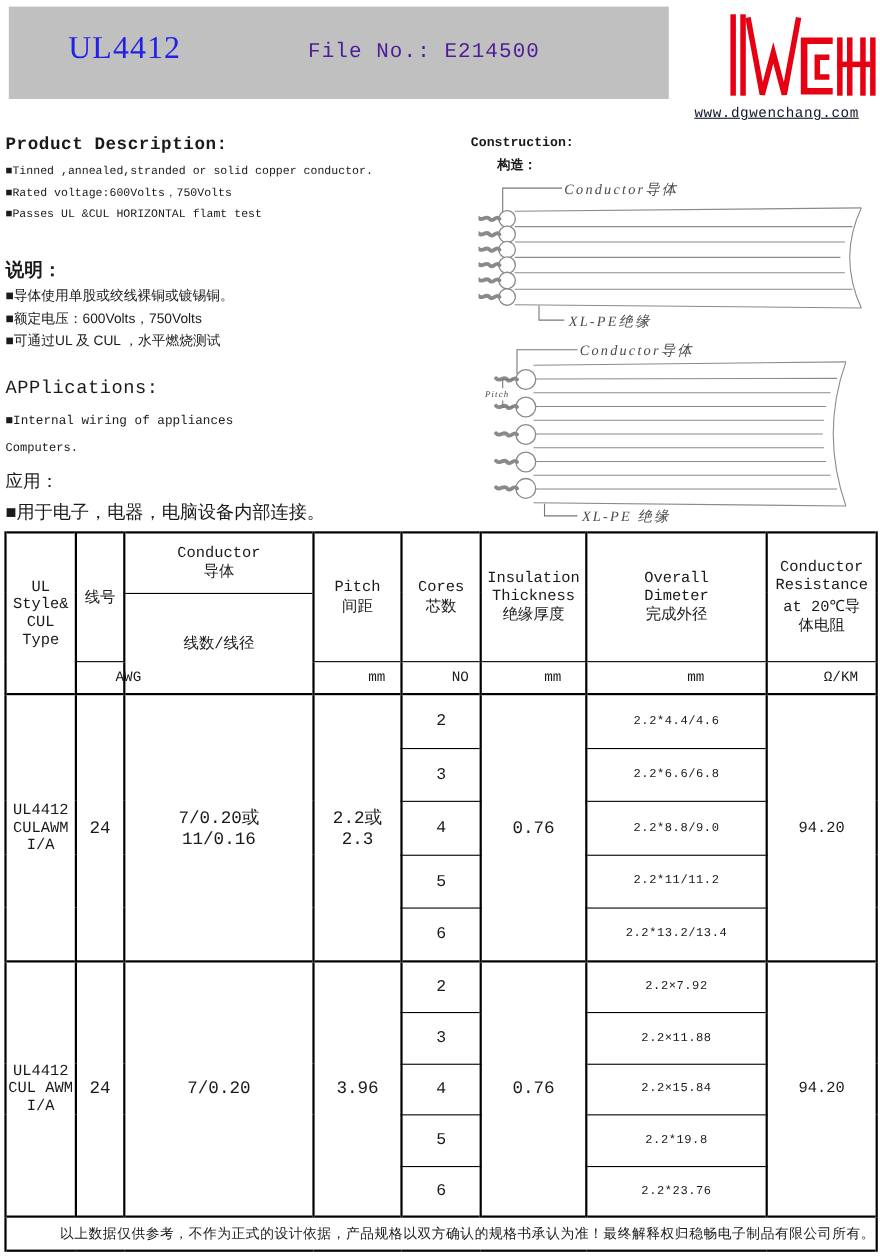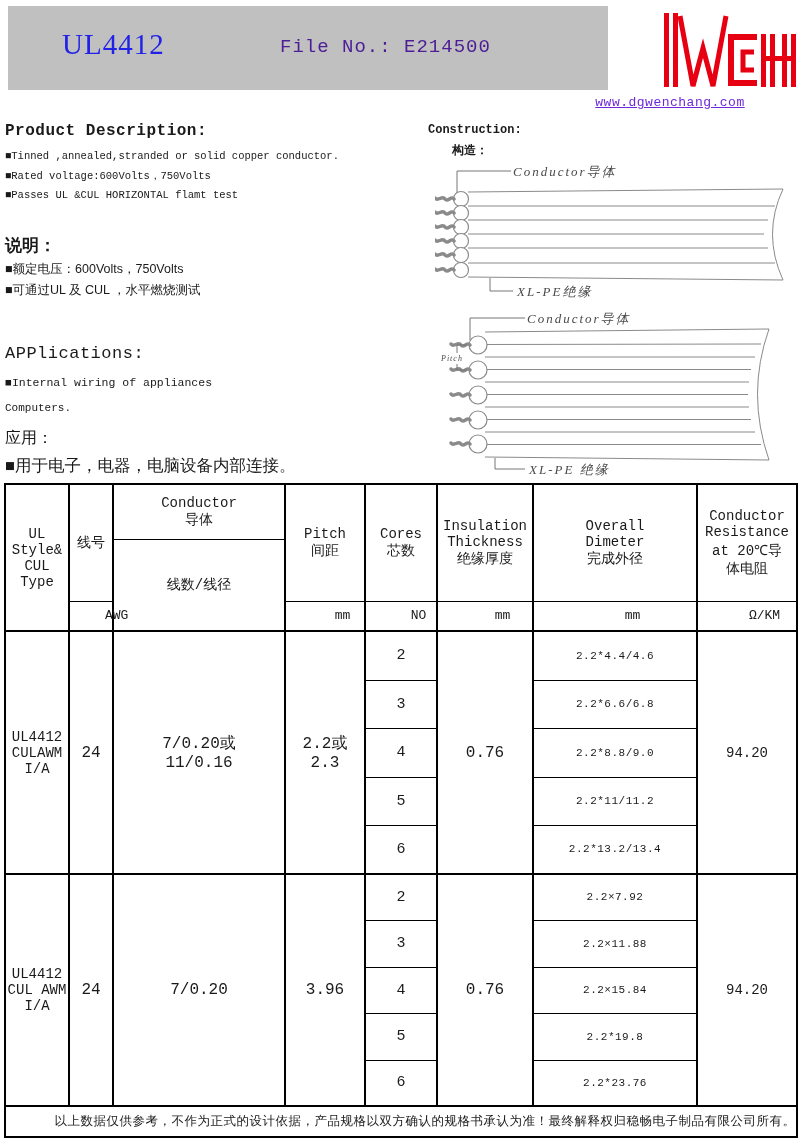--- a/index.html
+++ b/index.html
@@ -9,22 +9,22 @@
     overflow:hidden;
   }
   .abs{position:absolute;}
   .pre{white-space:pre-line;}
   
   .gray-band{left:8px;top:6px;width:600px;height:84px;background:#c0c0c0;}
   .doc-title{left:62px;top:28px;font-family:"Liberation Serif","DejaVu Serif",serif;
     font-size:29px;color:#2222e6;letter-spacing:1px;}
   .file-no{left:280px;top:36px;font-size:19px;letter-spacing:1px;color:#4c1d95;}
   .logo{left:646px;top:4px;}
-  .website{left:586px;top:95px;width:168px;text-align:center;font-size:13px;
-    color:#6d28d9;text-decoration:underline;letter-spacing:0.5px;cursor:pointer;}
+  .website{left:622px;top:95px;width:168px;text-align:center;font-size:13px;
+    color:#0f172a;text-decoration:underline;letter-spacing:0.5px;cursor:pointer;}
   
   .h-en{font-size:16px;font-weight:bold;letter-spacing:0.5px;}
   .h-cn{font-size:17px;font-weight:bold;font-family:"Liberation Sans","DejaVu Sans",sans-serif;}
   .bullets-en{left:5px;top:147px;font-size:10.5px;line-height:19.5px;}
   .bullets-cn{left:5px;top:259px;font-size:12.5px;line-height:20.5px;
     font-family:"Liberation Sans","DejaVu Sans",sans-serif;}
   .app-line1{left:5px;top:376px;font-size:11.5px;}
   .app-line2{left:5px;top:402px;font-size:11px;}
   .apply-cn{left:5px;top:455px;font-size:16.5px;font-family:"Liberation Sans","DejaVu Sans",sans-serif;}
   
@@ -84,20 +84,21 @@
 
 <div class="abs h-en" style="left:5px;top:122px;">Product Description:</div>
 <div class="abs bullets-en">
   <div>■Tinned ,annealed,stranded or solid copper conductor.</div>
   <div>■Rated voltage:600Volts，750Volts</div>
   <div>■Passes UL &amp;CUL HORIZONTAL flamt test</div>
 </div>
 
 <div class="abs h-cn" style="left:5px;top:234px;">说明：</div>
 <div class="abs bullets-cn">
+  <div>■导体使用单股或绞线裸铜或镀锡铜。</div>
   <div>■额定电压：600Volts，750Volts</div>
   <div>■可通过UL  及 CUL ，水平燃烧测试</div>
 </div>
 
 <div class="abs h-en" style="left:5px;top:344px;font-weight:normal;font-size:17px;">APPlications:</div>
 <div class="abs app-line1">■Internal wiring of appliances</div>
 <div class="abs app-line2">Computers.</div>
 
 <div class="abs h-cn" style="left:5px;top:428px;font-weight:normal;font-size:16px;">应用：</div>
 <div class="abs apply-cn">■用于电子，电器，电脑设备内部连接。</div>

